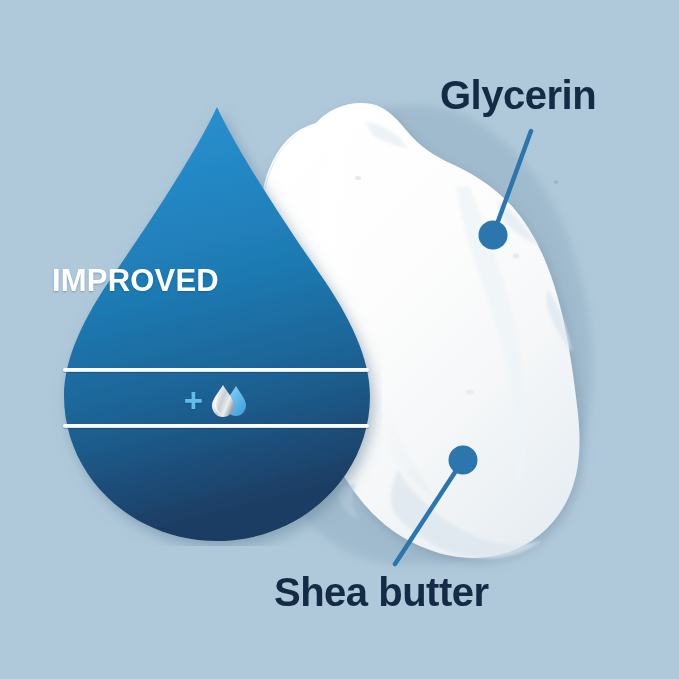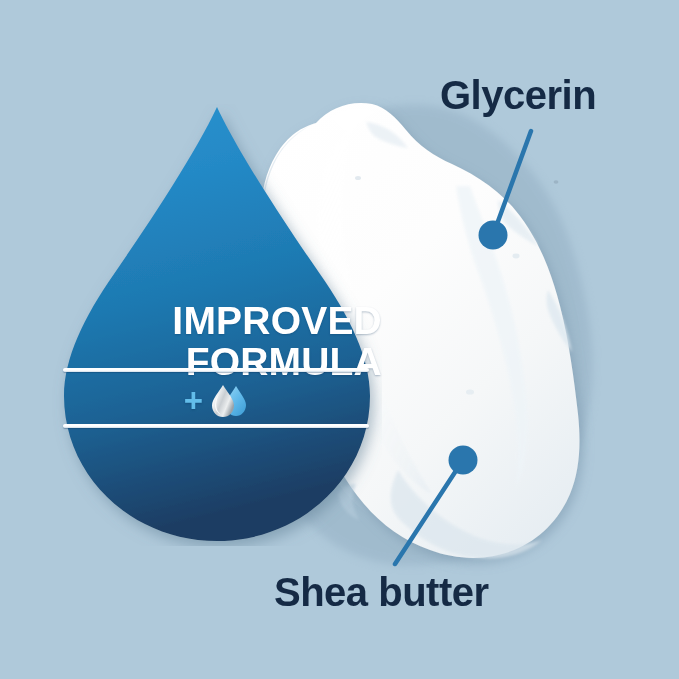--- a/index.html
+++ b/index.html
@@ -40,28 +40,27 @@
     width: 330px;
     height: 442px;
     z-index: 4;
   }
 
   .headline {
     position: absolute;
     left: 0;
     top: 156px;
     width: 330px;
-    text-align: right;
+    text-align: left;
     color: #ffffff;
     font-weight: bold;
-    font-size: 39px;
+    font-size: 31px;
     line-height: 41px;
     letter-spacing: 0.2px;
     text-shadow: 0 1px 2px rgba(10,50,90,0.30);
-    margin-top: 40px;
   }
   .headline .l2 { display: block; }
 
   .rule {
     position: absolute;
     left: 11px;
     width: 306px;
     height: 4px;
     background: linear-gradient(to bottom, #ffffff 0%, #ffffff 55%, #cfdce8 100%);
     border-radius: 2px;
@@ -253,21 +252,20 @@
                C298,213 318,254 318,292
                C318,372 250,437 165,437
                C80,437 12,372 12,292
                C12,254 32,213 62,170
                C98,118 144,48 165,3 Z" fill="url(#dropGrad)" filter="url(#dropShadow2)"></path>
     </svg>
 
     <div class="badge-text">
       <div class="headline">
         <span>IMPROVED</span>
-        <span class="l2">FORMULA</span>
       </div>
 
       <div class="rule rule-top"></div>
 
       <div class="ceramide-row">
         <span class="plus-sign">+</span>
         <span class="drop-icon">
           <svg width="40" height="36" viewBox="0 0 40 36" xmlns="http://www.w3.org/2000/svg">
             <defs>
               <linearGradient id="silverDrop" x1="0" y1="0" x2="1" y2="0.6">

